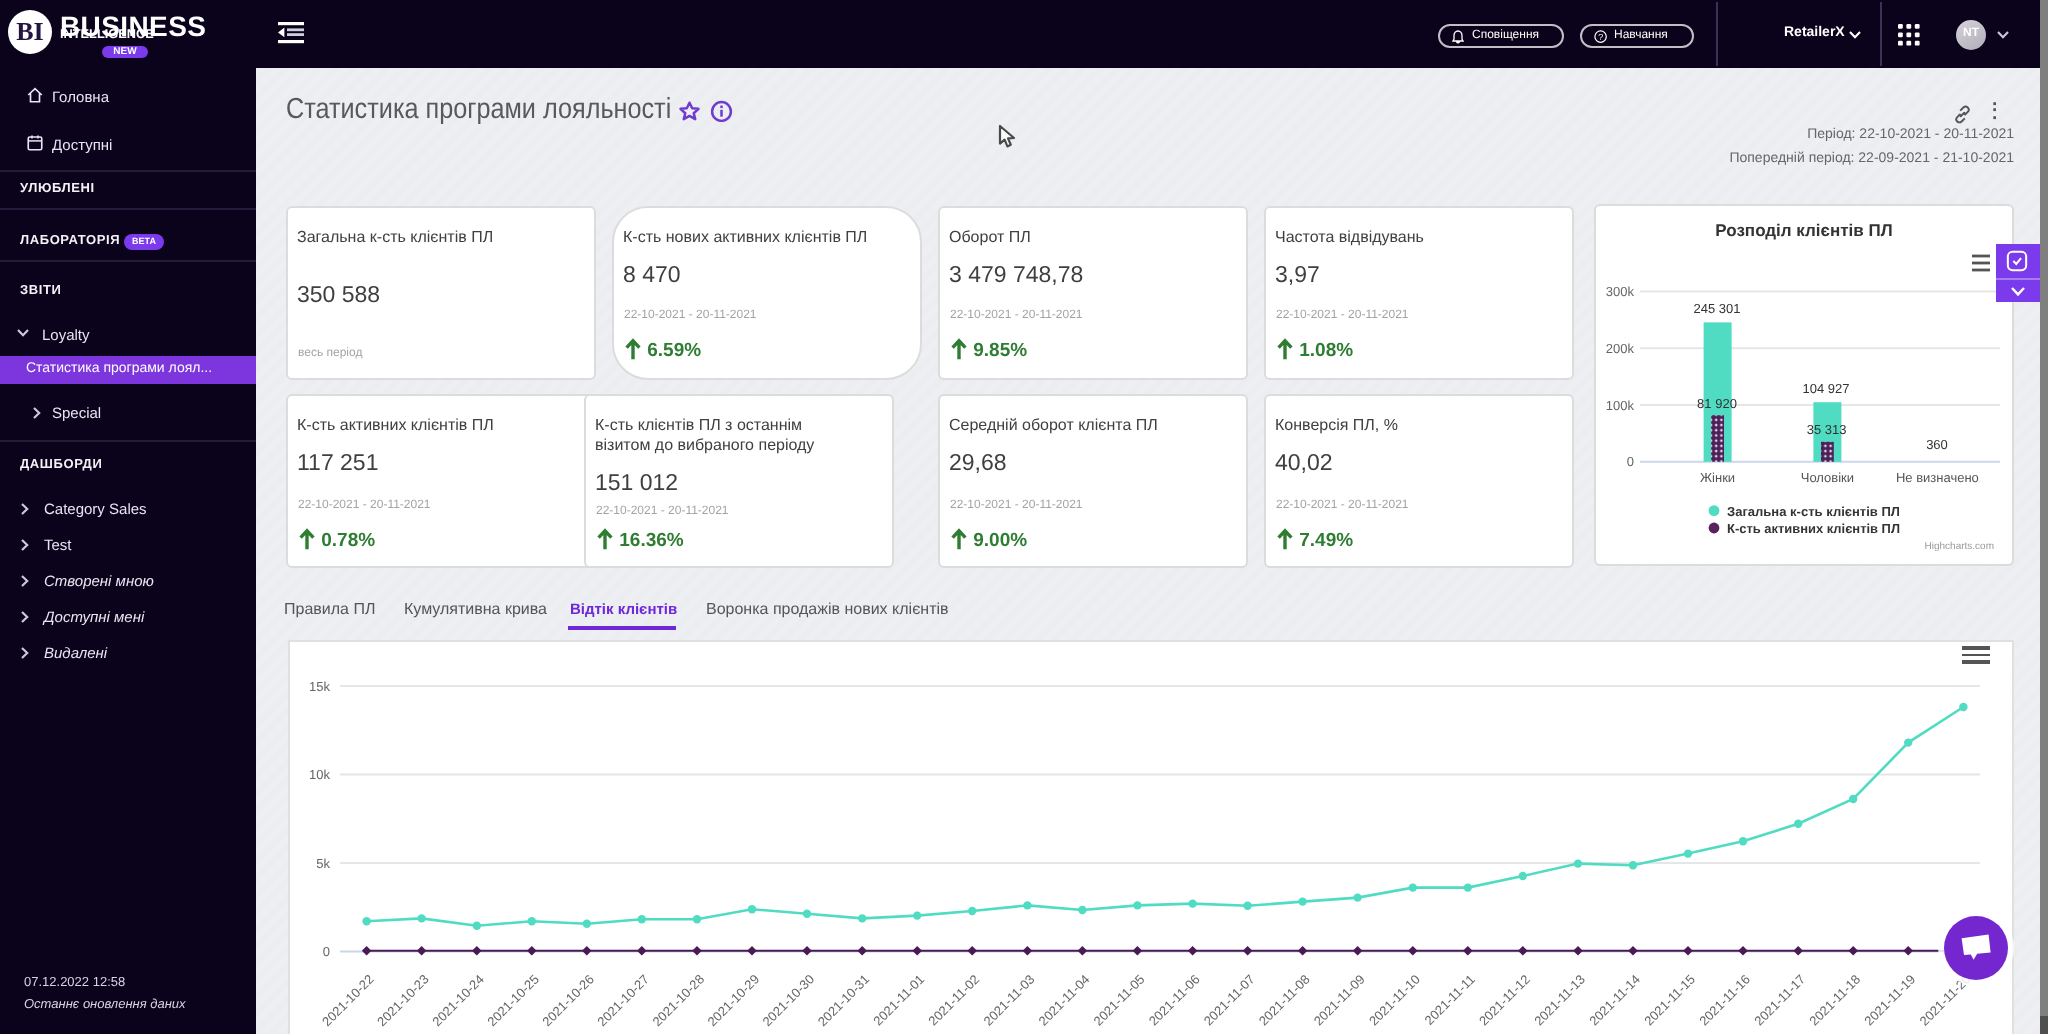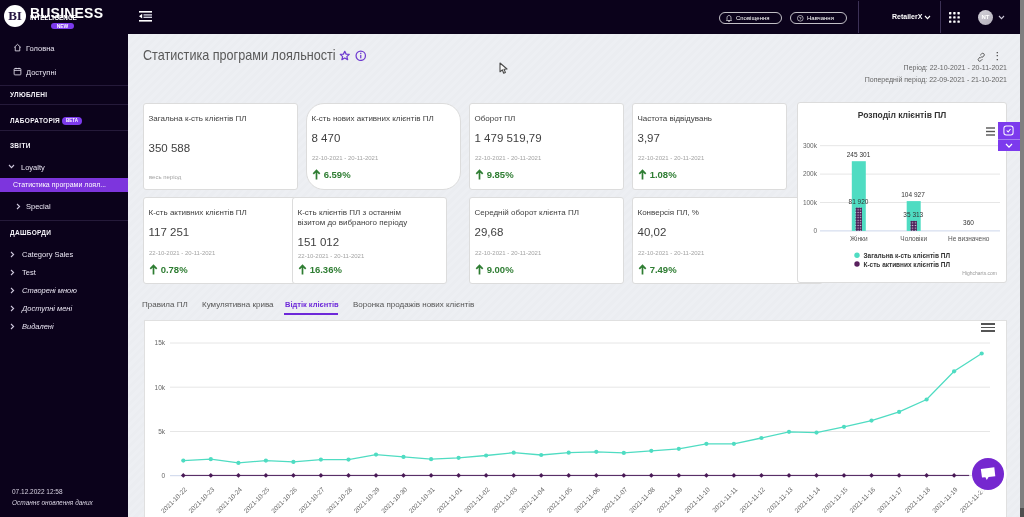--- a/index.html
+++ b/index.html
@@ -158,21 +158,21 @@
   <div class="card" style="left:306px;top:103px;border-radius:18px;">
     <div class="ct">К-сть нових активних клієнтів ПЛ</div>
     <div class="cv" style="top:28px;">8 470</div>
     <div class="cd" style="top:51px;">22-10-2021 - 20-11-2021</div>
     <div class="cg" style="top:65px;"><svg width="9" height="11" viewBox="0 0 9 11" style="vertical-align:-2px">
           <path d="M4.5 10.6 V1.8 M1.3 4.8 L4.5 1.4 L7.7 4.8" fill="none" stroke="#2e7d32" stroke-width="1.7"></path>
         </svg> 6.59%</div>
   </div>
   <div class="card" style="left:469px;top:103px;">
     <div class="ct">Оборот ПЛ</div>
-    <div class="cv" style="top:28px;">1 479 519,79</div>
+    <div class="cv" style="top:28px;">3 479 748,78</div>
     <div class="cd" style="top:51px;">22-10-2021 - 20-11-2021</div>
     <div class="cg" style="top:65px;"><svg width="9" height="11" viewBox="0 0 9 11" style="vertical-align:-2px">
           <path d="M4.5 10.6 V1.8 M1.3 4.8 L4.5 1.4 L7.7 4.8" fill="none" stroke="#2e7d32" stroke-width="1.7"></path>
         </svg> 9.85%</div>
   </div>
   <div class="card" style="left:632px;top:103px;">
     <div class="ct">Частота відвідувань</div>
     <div class="cv" style="top:28px;">3,97</div>
     <div class="cd" style="top:51px;">22-10-2021 - 20-11-2021</div>
     <div class="cg" style="top:65px;"><svg width="9" height="11" viewBox="0 0 9 11" style="vertical-align:-2px">
@@ -197,21 +197,21 @@
         </svg> 16.36%</div>
   </div>
   <div class="card" style="left:469px;top:197px;">
     <div class="ct">Середній оборот клієнта ПЛ</div>
     <div class="cv" style="top:28px;">29,68</div>
     <div class="cd" style="top:52px;">22-10-2021 - 20-11-2021</div>
     <div class="cg" style="top:66px;"><svg width="9" height="11" viewBox="0 0 9 11" style="vertical-align:-2px">
           <path d="M4.5 10.6 V1.8 M1.3 4.8 L4.5 1.4 L7.7 4.8" fill="none" stroke="#2e7d32" stroke-width="1.7"></path>
         </svg> 9.00%</div>
   </div>
-  <div class="card" style="left:632px;top:197px;padding-left:36px;">
+  <div class="card" style="left:632px;top:197px;">
     <div class="ct">Конверсія ПЛ, %</div>
     <div class="cv" style="top:28px;">40,02</div>
     <div class="cd" style="top:52px;">22-10-2021 - 20-11-2021</div>
     <div class="cg" style="top:66px;"><svg width="9" height="11" viewBox="0 0 9 11" style="vertical-align:-2px">
           <path d="M4.5 10.6 V1.8 M1.3 4.8 L4.5 1.4 L7.7 4.8" fill="none" stroke="#2e7d32" stroke-width="1.7"></path>
         </svg> 7.49%</div>
   </div>
 
   <div class="abs" style="left:797px;top:102px;width:210px;height:181px;background:#fff;border:1px solid #dcdcdc;border-radius:3px;box-sizing:border-box;"></div>
   <svg class="abs" style="left:797px;top:102px" width="210" height="181" viewBox="0 0 210 181">

